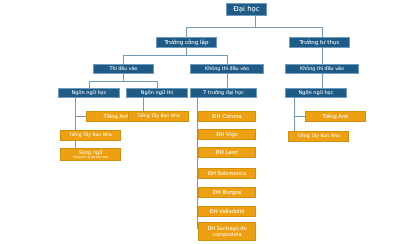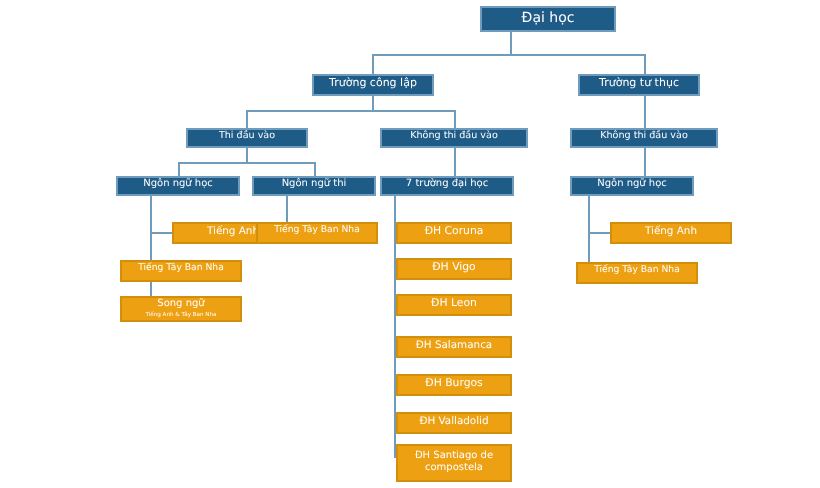--- a/index.html
+++ b/index.html
@@ -104,21 +104,21 @@
   <div class="conn h" style="left:197px; top:152px; width:11px;"></div>
   <div class="conn h" style="left:197px; top:173px; width:11px;"></div>
   <div class="conn h" style="left:197px; top:192px; width:11px;"></div>
   <div class="conn h" style="left:197px; top:211px; width:11px;"></div>
   <div class="conn h" style="left:197px; top:228px; width:11px;"></div>
 
   <div class="conn v" style="left:294px; top:98px; height:38px;"></div>
   <div class="conn h" style="left:294px; top:116px; width:11px;"></div>
   <div class="conn h" style="left:294px; top:136px; width:11px;"></div>
 
-  <div class="node blue" style="left:240px; top:3px; width:68px; height:13px; font-size:7px;">
+  <div class="node blue" style="left:226px; top:3px; width:41px; height:13px; font-size:7px;">
     <span class="lbl">Đại học</span>
   </div>
 
   <div class="node blue" style="left:156px; top:37px; width:61px; height:11px; font-size:5.5px;">
     <span class="lbl">Trường công lập</span>
   </div>
   <div class="node blue" style="left:289px; top:37px; width:61px; height:11px; font-size:5.5px;">
     <span class="lbl">Trường tư thục</span>
   </div>
 

